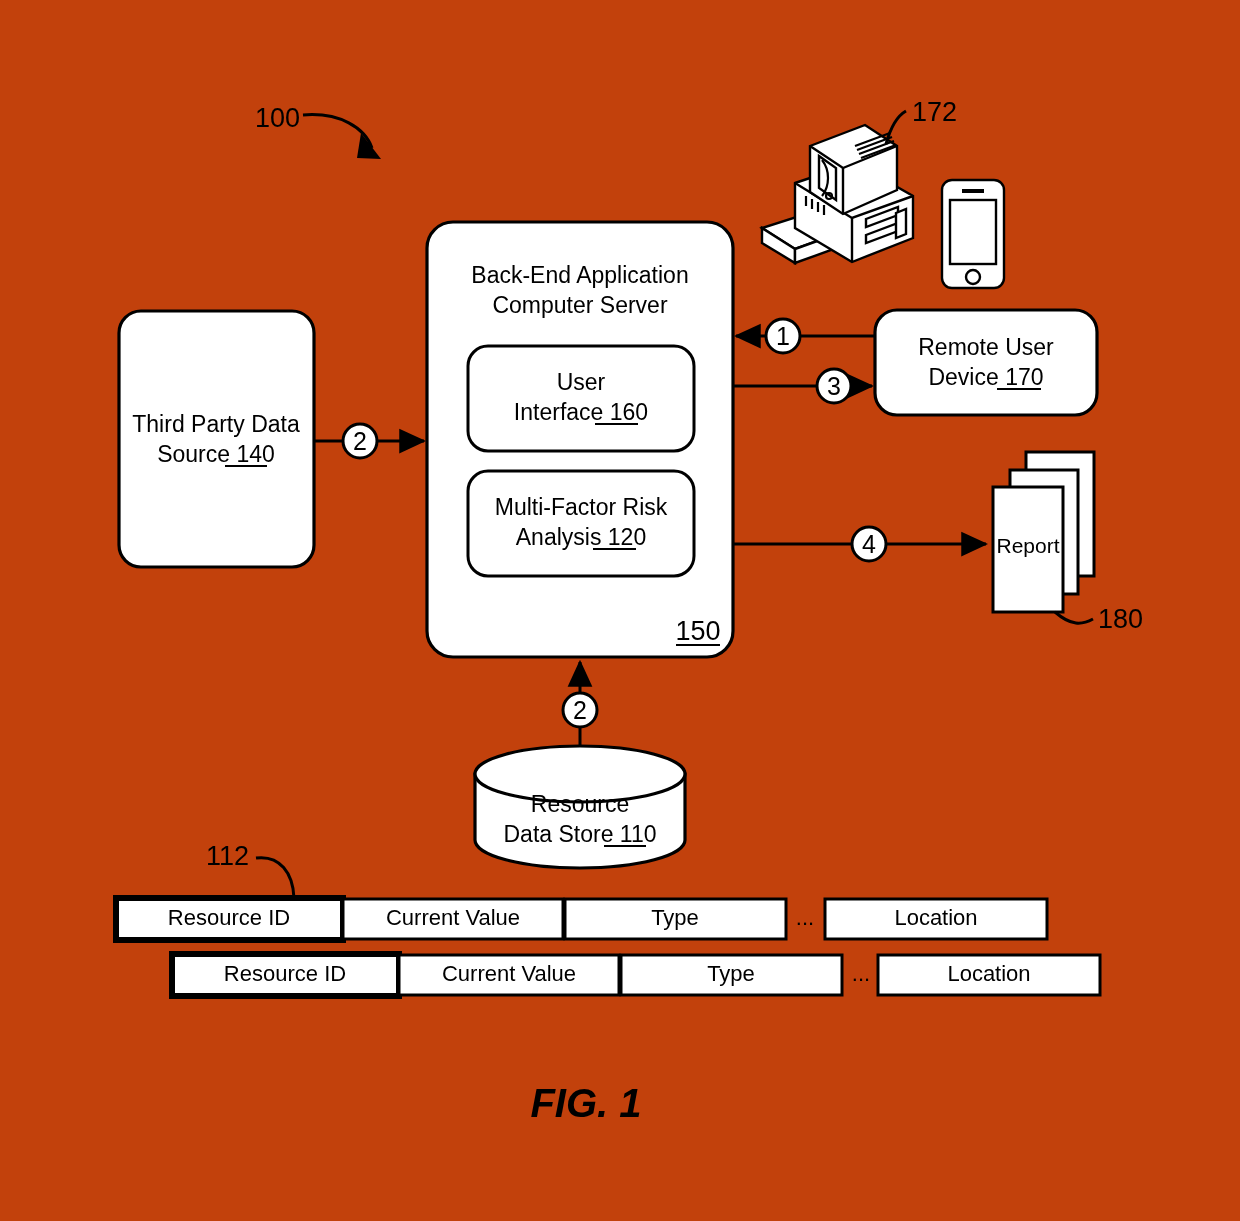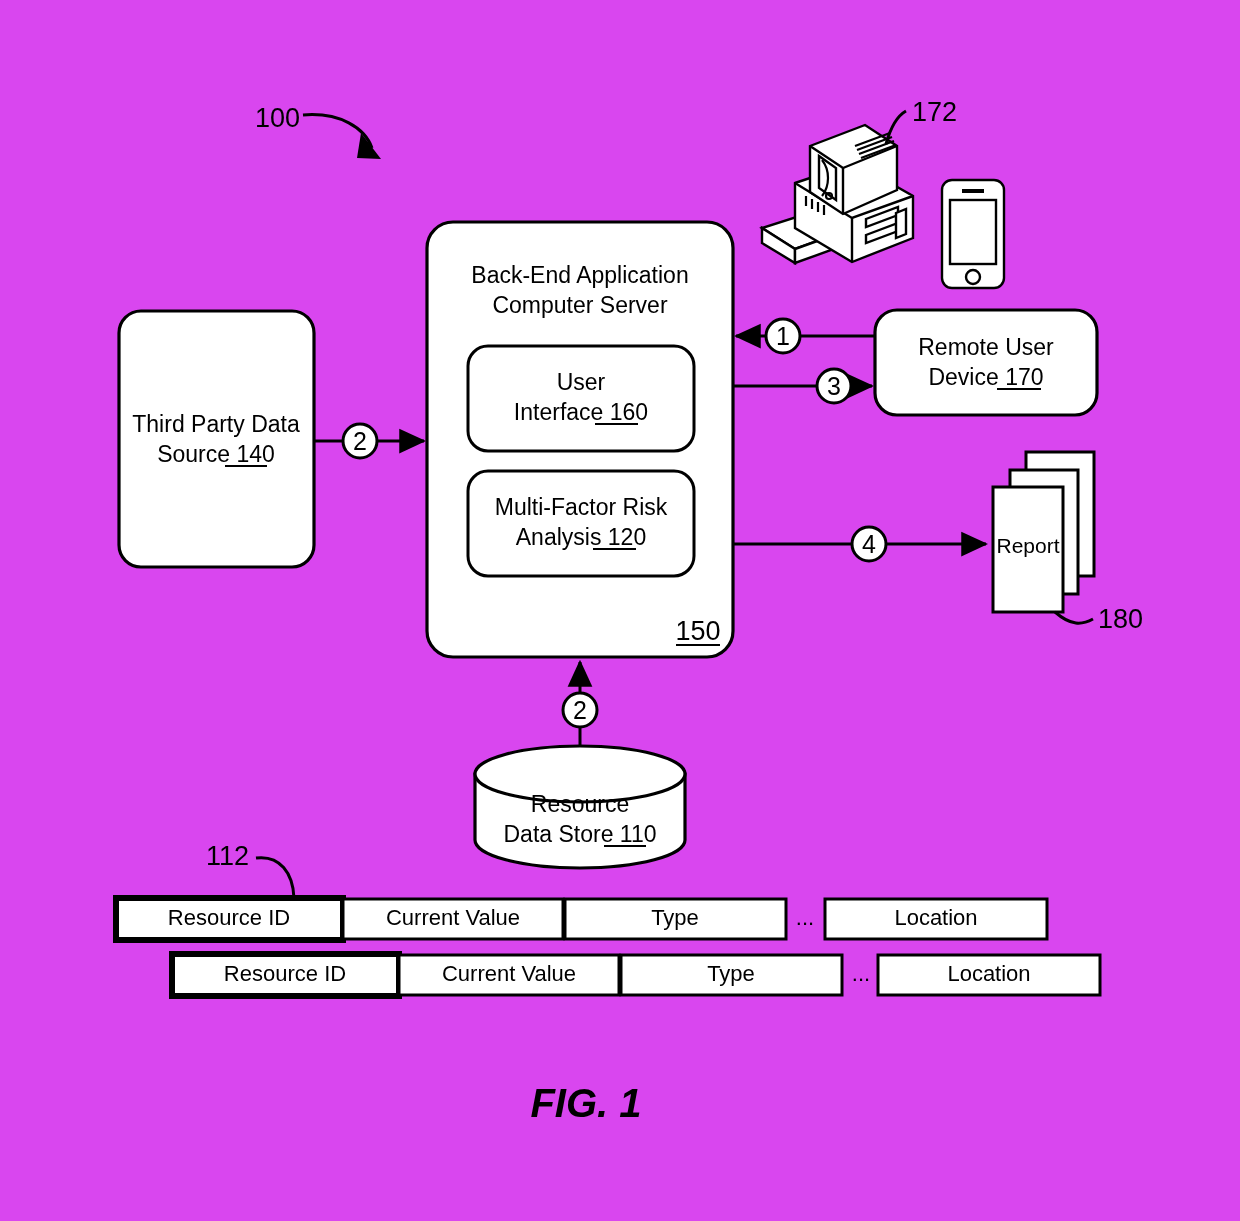--- a/index.html
+++ b/index.html
@@ -8,21 +8,21 @@
     background: #ffffff;
   }
   body {
     font-family: "Liberation Sans", sans-serif;
     color: #000000;
   }
   #figure-root {
     position: relative;
     width: 1240px;
     height: 1221px;
-    background: #d946ef;
+    background: #c2410c;
     overflow: hidden;
   }
   #figure-svg {
     position: absolute;
     left: 0;
     top: 0;
     width: 1240px;
     height: 1221px;
   }
   .svg-text {

